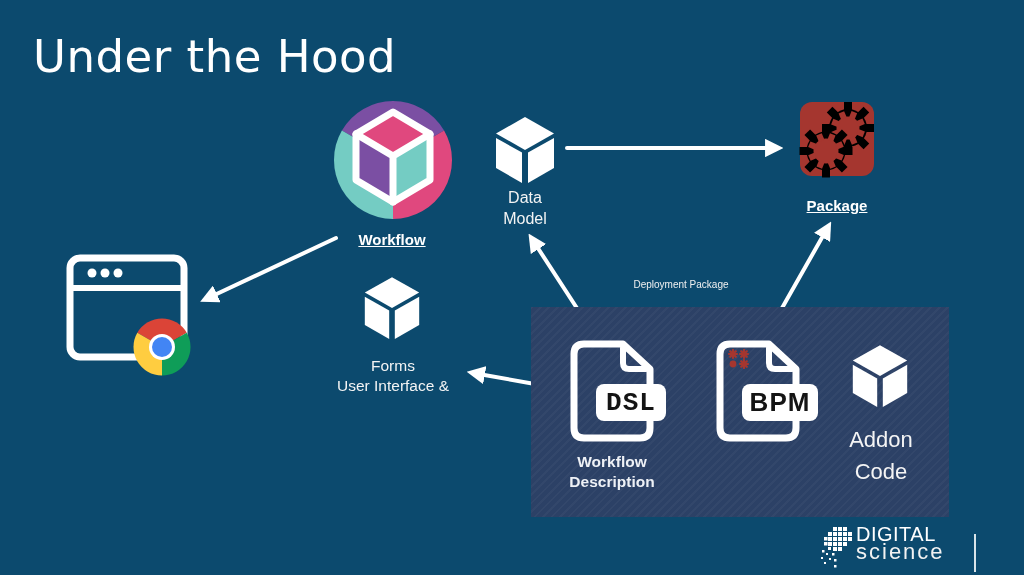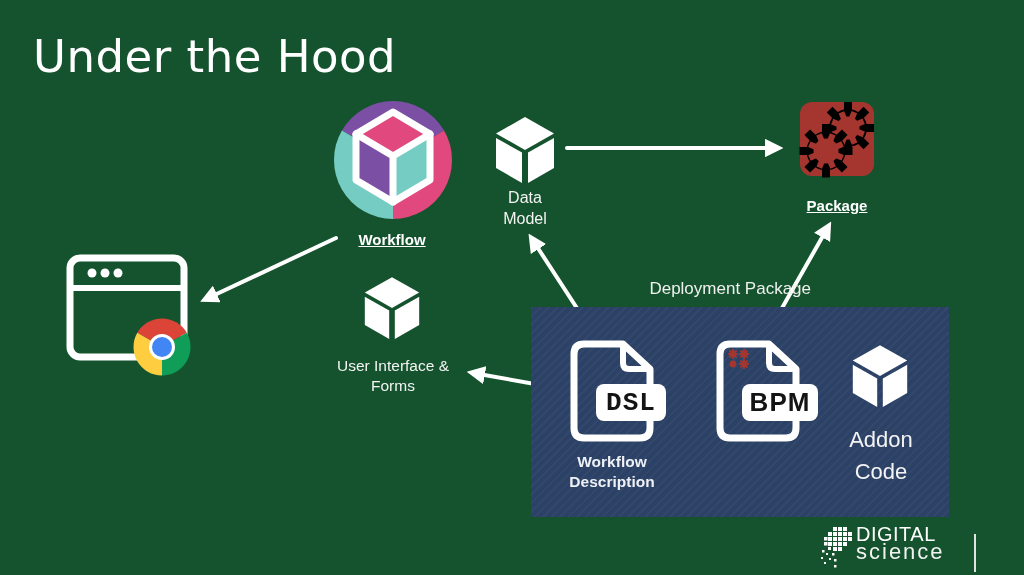--- a/index.html
+++ b/index.html
@@ -1,32 +1,32 @@
 <!DOCTYPE html>
 <html><head>
 <meta charset="utf-8">
 <style>
   html,body{margin:0;padding:0;background:#000;}
   .slide{
-    position:relative;width:1024px;height:575px;background:#14532d;overflow:hidden;
+    position:relative;width:1024px;height:575px;background:#0c4a6e;overflow:hidden;
     font-family:"Liberation Sans",sans-serif;color:#fff;
   }
   .title{
     position:absolute;left:33px;top:30px;font-size:45px;font-weight:400;
     font-family:"DejaVu Sans",sans-serif;color:#fff;letter-spacing:0.5px;white-space:nowrap;
   }
   .node-label{position:absolute;text-align:center;color:#f4f4f4;font-size:16px;line-height:1.3;}
   .link-label{font-weight:bold;text-decoration:underline;font-size:15px;color:#fff;cursor:pointer;}
   .arrows{position:absolute;left:0;top:0;width:1024px;height:575px;pointer-events:none;}
   .dep-box{
     position:absolute;left:531px;top:307px;width:418px;height:210px;
     background:#2c4166;
     background-image:repeating-linear-gradient(135deg,rgba(255,255,255,0.03) 0 2px,rgba(0,0,0,0) 2px 6px);
   }
-  .dep-label{position:absolute;left:551px;top:279px;width:260px;text-align:right;font-size:17px;color:#f0f0f0;}
+  .dep-label{position:absolute;left:551px;top:279px;width:260px;text-align:center;font-size:10px;color:#f0f0f0;}
   .doc-group{position:absolute;width:104px;height:110px;}
   .doc-badge{
     position:absolute;left:26px;top:44px;height:37px;border-radius:8px;background:#fff;
     display:flex;align-items:center;justify-content:center;
     color:#141414;font-size:26px;font-weight:600;letter-spacing:1px;
   }
   .ds-logo{position:absolute;left:820px;top:524px;width:200px;height:50px;}
   .ds-word{position:absolute;left:36px;top:0px;line-height:1;}
   .ds-line1{font-size:20px;font-weight:400;letter-spacing:0.5px;color:#fff;display:block;}
   .ds-line2{font-size:22px;font-weight:400;letter-spacing:2px;color:#f2f2f2;display:block;margin-top:-3px;}
@@ -149,22 +149,22 @@
   </svg>
 
   <svg style="position:absolute;left:362px;top:276px;" width="60" height="66" viewBox="0 0 64 70">
     <g fill="#fff">
       <polygon points="32,1 61,17.5 32,34 3,17.5"></polygon>
       <polygon points="3,22 29,36.5 29,67 3,52"></polygon>
       <polygon points="61,22 35,36.5 35,67 61,52"></polygon>
     </g>
   </svg>
   <div class="node-label" style="left:323px;top:356px;width:140px;font-size:15.5px;">
+    <span style="display:block">Forms</span>
     <span style="display:block">User Interface &amp;</span>
-    <span style="display:block">Forms</span>
   </div>
 
   <div class="dep-label">Deployment Package</div>
   <div class="dep-box"></div>
 
   <div class="doc-group" style="left:570px;top:340px;">
     <svg width="84" height="102" viewBox="0 0 84 102">
       <g stroke="#fff" stroke-width="7" stroke-linejoin="round" stroke-linecap="round" fill="none">
         <path d="M53,4 H14 Q4,4 4,14 V88 Q4,98 14,98 H70 Q80,98 80,88 V29 Z"></path>
         <path d="M53,8 V23 Q53,29 59,29 H76" stroke-width="6"></path>

